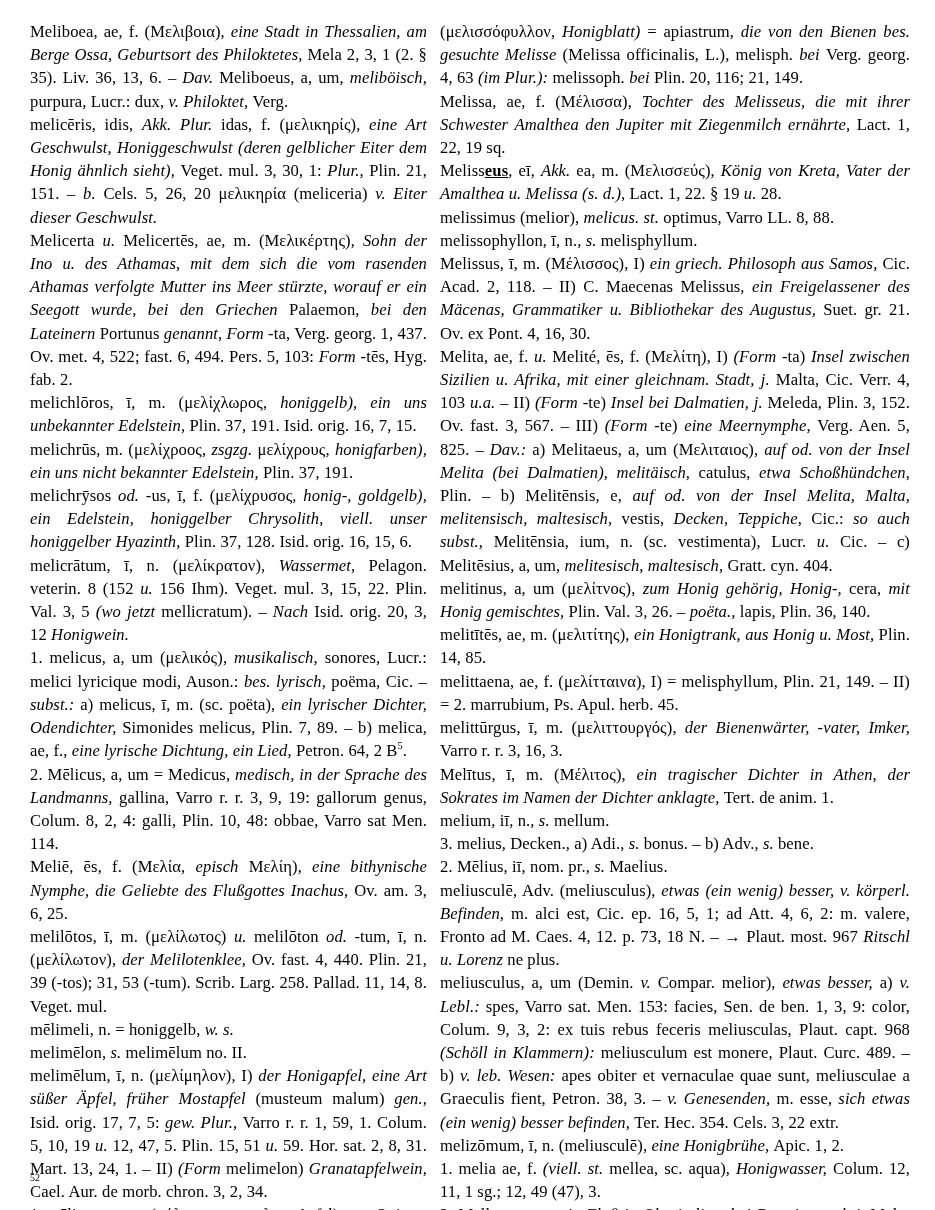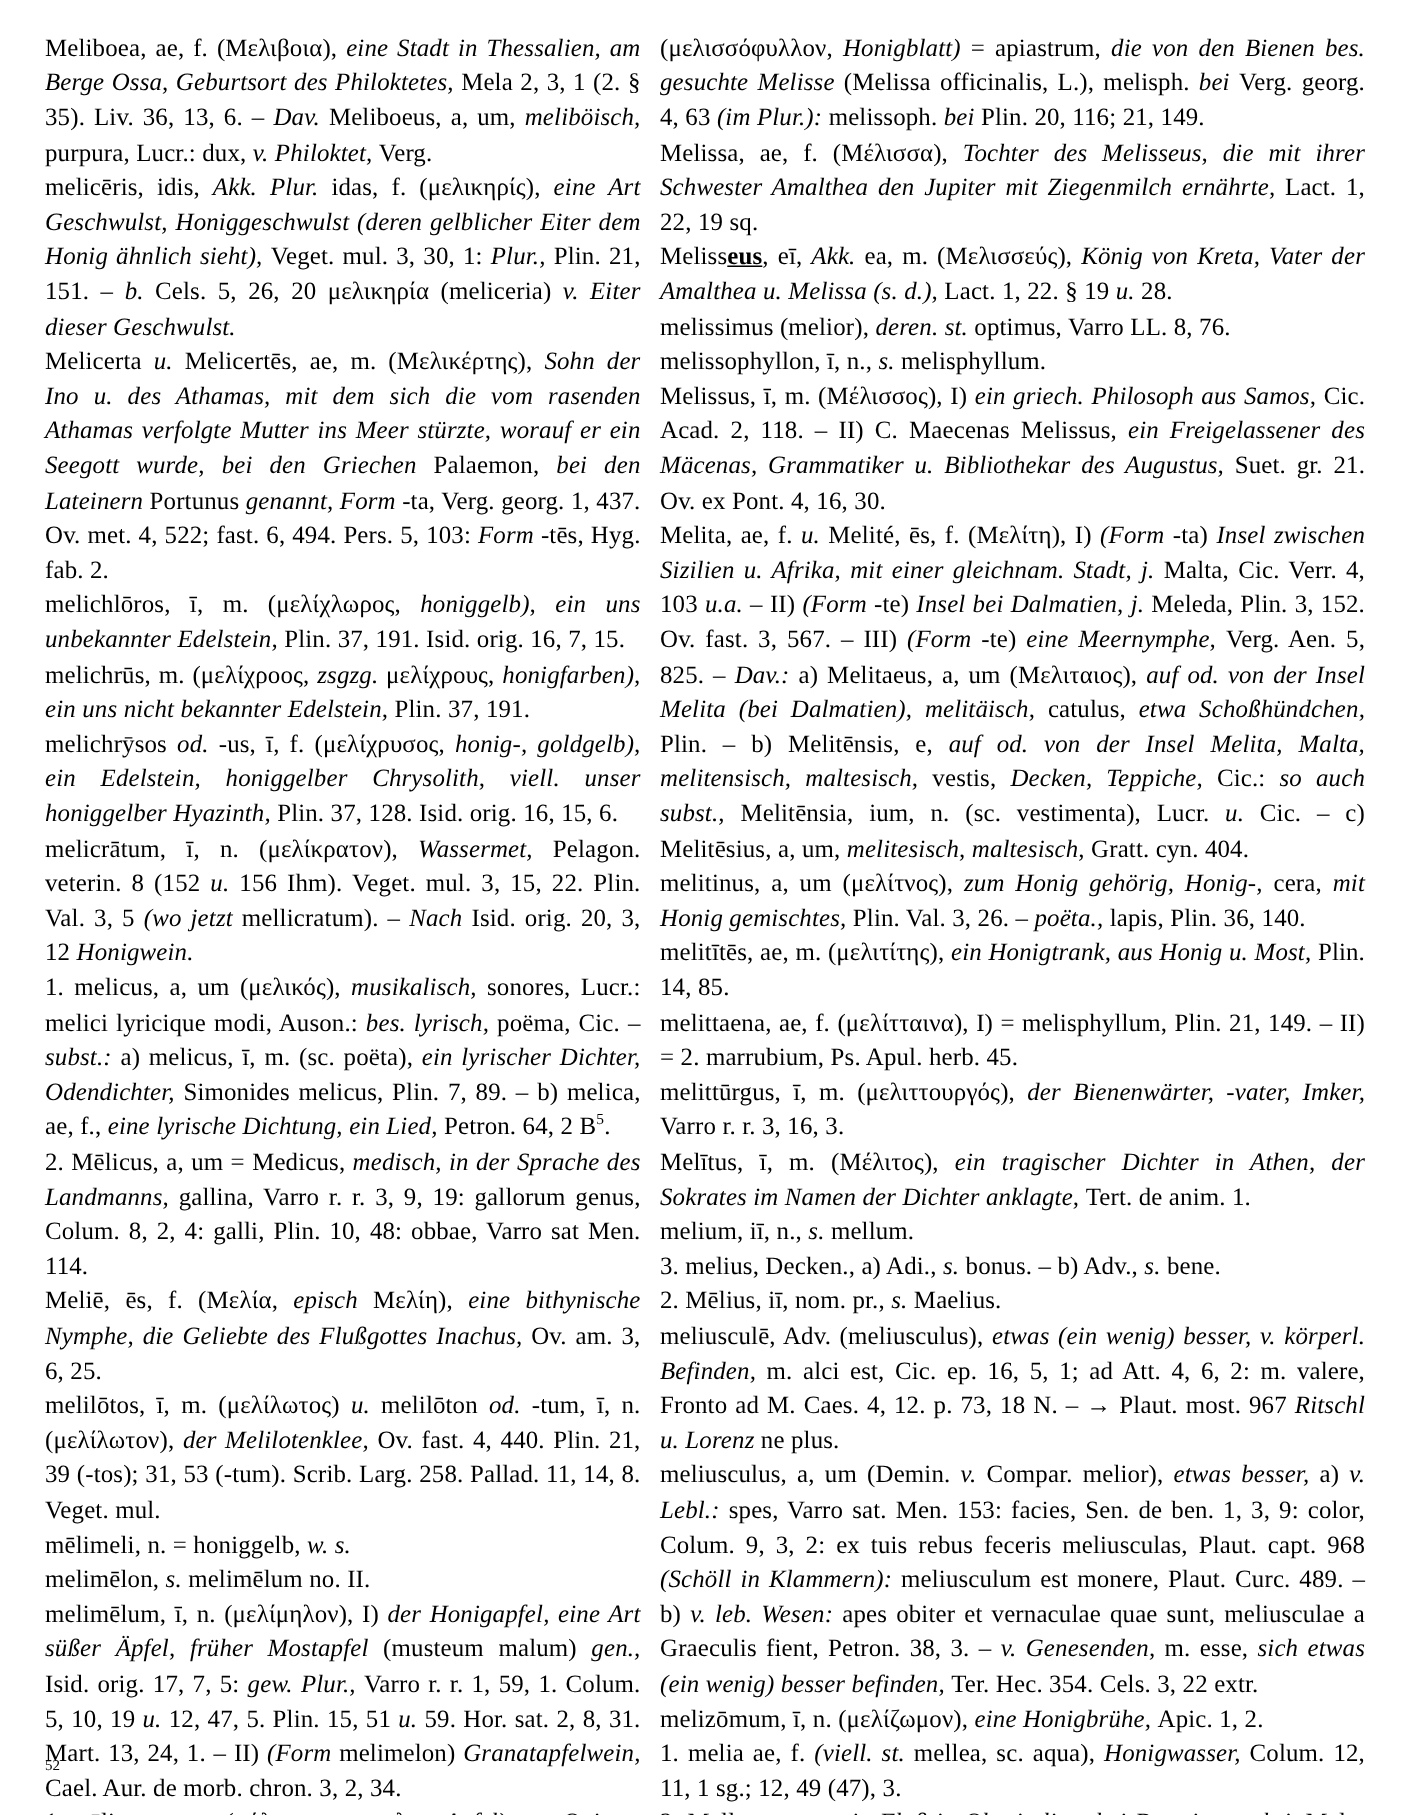--- a/index.html
+++ b/index.html
@@ -53,34 +53,34 @@
         <p class="entry"><span class="seg-b">melilōtos</span><span class="seg-n">, ī, m. (μελίλωτος) </span><span class="seg-i">u. </span><span class="seg-b">melilōton </span><span class="seg-i">od. </span><span class="seg-b">-tum</span><span class="seg-n">, ī, n. (μελίλωτον), </span><span class="seg-i">der </span><span class="seg-bi">Melilotenklee, </span><span class="seg-n">Ov. fast. 4, 440. Plin. 21, 39 (-tos); 31, 53 (-tum). Scrib. Larg. 258. Pallad. 11, 14, 8. Veget. mul.</span></p>
         <p class="entry"><span class="seg-b">mēlimeli</span><span class="seg-n">, n. = honiggelb, </span><span class="seg-i">w. s.</span></p>
         <p class="entry"><span class="seg-b">melimēlon</span><span class="seg-n">, </span><span class="seg-i">s. </span><span class="seg-n">melimēlum no. II.</span></p>
         <p class="entry"><span class="seg-b">melimēlum</span><span class="seg-n">, ī, n. (μελίμηλον), I) </span><span class="seg-i">der </span><span class="seg-bi">Honigapfel, </span><span class="seg-i">eine Art süßer Äpfel, früher </span><span class="seg-bi">Mostapfel </span><span class="seg-n">(musteum malum) </span><span class="seg-i">gen., </span><span class="seg-n">Isid. orig. 17, 7, 5: </span><span class="seg-i">gew. Plur., </span><span class="seg-n">Varro r. r. 1, 59, 1. Colum. 5, 10, 19 </span><span class="seg-i">u. </span><span class="seg-n">12, 47, 5. Plin. 15, 51 </span><span class="seg-i">u. </span><span class="seg-n">59. Hor. sat. 2, 8, 31. Mart. 13, 24, 1. – II) </span><span class="seg-i">(Form </span><span class="seg-n">melimelon) </span><span class="seg-bi">Granatapfelwein, </span><span class="seg-n">Cael. Aur. de morb. chron. 3, 2, 34.</span></p>
         <p class="entry"><span class="seg-b">1. mēlinus</span><span class="seg-n">, a, um (μήλινος, </span><span class="seg-i">von </span><span class="seg-n">μηλον, </span><span class="seg-i">Apfel), </span><span class="seg-bi">von Quitten </span></p>
       </div>
     <div class="col col-right">
         <p class="entry"><span class="seg-n">(μελισσόφυλλον, </span><span class="seg-i">Honigblatt) </span><span class="seg-n">= apiastrum, </span><span class="seg-i">die von den Bienen bes. gesuchte </span><span class="seg-bi">Melisse </span><span class="seg-n">(Melissa officinalis, L.), melisph. </span><span class="seg-i">bei </span><span class="seg-n">Verg. georg. 4, 63 </span><span class="seg-i">(im Plur.): </span><span class="seg-n">melissoph. </span><span class="seg-i">bei </span><span class="seg-n">Plin. 20, 116; 21, 149.</span></p>
         <p class="entry"><span class="seg-b">Melissa</span><span class="seg-n">, ae, f. (Μέλισσα), </span><span class="seg-i">Tochter des Melisseus, die mit ihrer Schwester Amalthea den Jupiter mit Ziegenmilch ernährte, </span><span class="seg-n">Lact. 1, 22, 19 sq.</span></p>
         <p class="entry"><span class="seg-b">Meliss</span><span class="seg-bu">eus</span><span class="seg-n">, eī, </span><span class="seg-i">Akk. </span><span class="seg-n">ea, m. (Μελισσεύς), </span><span class="seg-i">König von Kreta, Vater der Amalthea u. Melissa (s. d.), </span><span class="seg-n">Lact. 1, 22. § 19 </span><span class="seg-i">u. </span><span class="seg-n">28.</span></p>
-        <p class="entry"><span class="seg-b">melissimus</span><span class="seg-n"> (melior), </span><span class="seg-i">deren. st. </span><span class="seg-n">optimus, Varro LL. 8, 76.</span></p>
+        <p class="entry"><span class="seg-b">melissimus</span><span class="seg-n"> (melior), </span><span class="seg-i">melicus. st. </span><span class="seg-n">optimus, Varro LL. 8, 88.</span></p>
         <p class="entry"><span class="seg-b">melissophyllon</span><span class="seg-n">, ī, n., </span><span class="seg-i">s. </span><span class="seg-n">melisphyllum.</span></p>
         <p class="entry"><span class="seg-b">Melissus</span><span class="seg-n">, ī, m. (Μέλισσος), I) </span><span class="seg-i">ein griech. Philosoph aus Samos, </span><span class="seg-n">Cic. Acad. 2, 118. – II) C. Maecenas Melissus, </span><span class="seg-i">ein Freigelassener des Mäcenas, Grammatiker u. Bibliothekar des Augustus, </span><span class="seg-n">Suet. gr. 21. Ov. ex Pont. 4, 16, 30.</span></p>
         <p class="entry"><span class="seg-b">Melita</span><span class="seg-n">, ae, f. </span><span class="seg-i">u. </span><span class="seg-b">Melité</span><span class="seg-n">, ēs, f. (Μελίτη), I) </span><span class="seg-i">(Form </span><span class="seg-n">-ta) </span><span class="seg-i">Insel zwischen Sizilien u. Afrika, mit einer gleichnam. Stadt, j. </span><span class="seg-n">Malta, Cic. Verr. 4, 103 </span><span class="seg-i">u.a. </span><span class="seg-n">– II) </span><span class="seg-i">(Form </span><span class="seg-n">-te) </span><span class="seg-i">Insel bei Dalmatien, j. </span><span class="seg-n">Meleda, Plin. 3, 152. Ov. fast. 3, 567. – III) </span><span class="seg-i">(Form </span><span class="seg-n">-te) </span><span class="seg-i">eine Meernymphe, </span><span class="seg-n">Verg. Aen. 5, 825. – </span><span class="seg-i">Dav.: </span><span class="seg-n">a) </span><span class="seg-b">Melitaeus</span><span class="seg-n">, a, um (Μελιταιος), </span><span class="seg-i">auf od. von der Insel Melita (bei Dalmatien), </span><span class="seg-bi">melitäisch, </span><span class="seg-n">catulus, </span><span class="seg-i">etwa Schoßhündchen, </span><span class="seg-n">Plin. – b) </span><span class="seg-b">Melitēnsis</span><span class="seg-n">, e, </span><span class="seg-i">auf od. von der Insel Melita, Malta, </span><span class="seg-bi">melitensisch, maltesisch, </span><span class="seg-n">vestis, </span><span class="seg-i">Decken, Teppiche, </span><span class="seg-n">Cic.: </span><span class="seg-i">so auch subst., </span><span class="seg-n">Melitēnsia, ium, n. (sc. vestimenta), Lucr. </span><span class="seg-i">u. </span><span class="seg-n">Cic. – c) </span><span class="seg-b">Melitēsius</span><span class="seg-n">, a, um, </span><span class="seg-bi">melitesisch, maltesisch, </span><span class="seg-n">Gratt. cyn. 404.</span></p>
         <p class="entry"><span class="seg-b">melitinus</span><span class="seg-n">, a, um (μελίτνος), </span><span class="seg-bi">zum Honig gehörig, Honig-, </span><span class="seg-n">cera, </span><span class="seg-i">mit Honig gemischtes, </span><span class="seg-n">Plin. Val. 3, 26. – </span><span class="seg-i">poëta., </span><span class="seg-n">lapis, Plin. 36, 140.</span></p>
         <p class="entry"><span class="seg-b">melitītēs</span><span class="seg-n">, ae, m. (μελιτίτης), </span><span class="seg-i">ein </span><span class="seg-bi">Honigtrank, </span><span class="seg-i">aus Honig u. Most, </span><span class="seg-n">Plin. 14, 85.</span></p>
         <p class="entry"><span class="seg-b">melittaena</span><span class="seg-n">, ae, f. (μελίτταινα), I) = melisphyllum, Plin. 21, 149. – II) = 2. marrubium, Ps. Apul. herb. 45.</span></p>
         <p class="entry"><span class="seg-b">melittūrgus</span><span class="seg-n">, ī, m. (μελιττουργός), </span><span class="seg-i">der </span><span class="seg-bi">Bienenwärter, -vater, Imker, </span><span class="seg-n">Varro r. r. 3, 16, 3.</span></p>
         <p class="entry"><span class="seg-b">Melītus</span><span class="seg-n">, ī, m. (Μέλιτος), </span><span class="seg-i">ein tragischer Dichter in Athen, der Sokrates im Namen der Dichter anklagte, </span><span class="seg-n">Tert. de anim. 1.</span></p>
         <p class="entry"><span class="seg-b">melium</span><span class="seg-n">, iī, n., </span><span class="seg-i">s. </span><span class="seg-n">mellum.</span></p>
         <p class="entry"><span class="seg-b">3. melius</span><span class="seg-n">, Decken., a) Adi., </span><span class="seg-i">s. </span><span class="seg-n">bonus. – b) Adv., </span><span class="seg-i">s. </span><span class="seg-n">bene.</span></p>
         <p class="entry"><span class="seg-b">2. Mēlius</span><span class="seg-n">, iī, nom. pr., </span><span class="seg-i">s. </span><span class="seg-n">Maelius.</span></p>
         <p class="entry"><span class="seg-b">meliusculē</span><span class="seg-n">, Adv. (meliusculus), </span><span class="seg-bi">etwas (ein wenig) besser, </span><span class="seg-i">v. körperl. Befinden, </span><span class="seg-n">m. alci est, Cic. ep. 16, 5, 1; ad Att. 4, 6, 2: m. valere, Fronto ad M. Caes. 4, 12. p. 73, 18 N. – → Plaut. most. 967 </span><span class="seg-i">Ritschl u. Lorenz </span><span class="seg-n">ne plus.</span></p>
         <p class="entry"><span class="seg-b">meliusculus</span><span class="seg-n">, a, um (Demin. </span><span class="seg-i">v. </span><span class="seg-n">Compar. melior), </span><span class="seg-bi">etwas besser, </span><span class="seg-n">a) </span><span class="seg-i">v. Lebl.: </span><span class="seg-n">spes, Varro sat. Men. 153: facies, Sen. de ben. 1, 3, 9: color, Colum. 9, 3, 2: ex tuis rebus feceris meliusculas, Plaut. capt. 968 </span><span class="seg-i">(Schöll in Klammern): </span><span class="seg-n">meliusculum est monere, Plaut. Curc. 489. – b) </span><span class="seg-i">v. leb. Wesen: </span><span class="seg-n">apes obiter et vernaculae quae sunt, meliusculae a Graeculis fient, Petron. 38, 3. – </span><span class="seg-i">v. Genesenden, </span><span class="seg-n">m. esse, </span><span class="seg-i">sich etwas (ein wenig) besser befinden, </span><span class="seg-n">Ter. Hec. 354. Cels. 3, 22 extr.</span></p>
-        <p class="entry"><span class="seg-b">melizōmum</span><span class="seg-n">, ī, n. (μελίζωμον), </span><span class="seg-i">eine </span><span class="seg-bi">Honigbrühe, </span><span class="seg-n">Apic. 1, 2.</span></p>
+        <p class="entry"><span class="seg-b">melizōmum</span><span class="seg-n">, ī, n. (meliusculē), </span><span class="seg-i">eine </span><span class="seg-bi">Honigbrühe, </span><span class="seg-n">Apic. 1, 2.</span></p>
         <p class="entry"><span class="seg-b">1. melia</span><span class="seg-n"> ae, f. </span><span class="seg-i">(viell. st. </span><span class="seg-n">mellea, sc. aqua), </span><span class="seg-bi">Honigwasser, </span><span class="seg-n">Colum. 12, 11, 1 sg.; 12, 49 (47), 3.</span></p>
         <p class="entry"><span class="seg-b">2. Mella</span><span class="seg-n">, ae, m., </span><span class="seg-i">ein Fluß in Oberitalien, bei Brescia, noch j. </span><span class="seg-n">Melu, Catull. 67, 33. Verg. georg. 4, 278 </span></p>
       </div>
   </div>
 </div>
 
 <div class="footer">52</div>
 
 </body></html>

